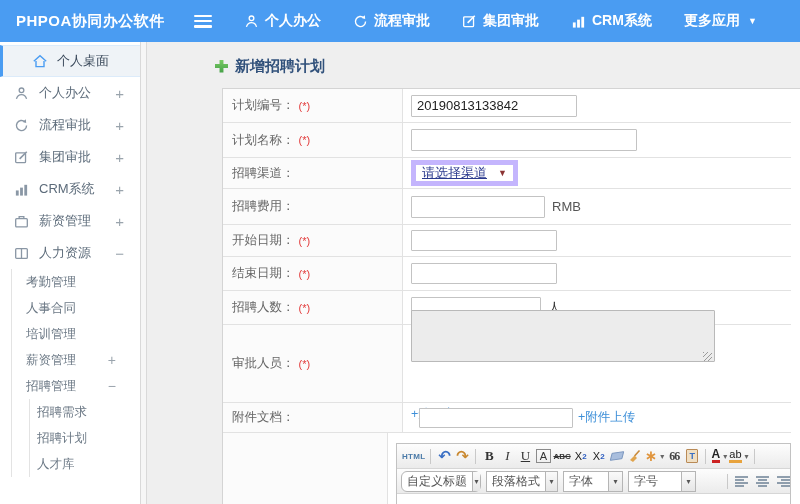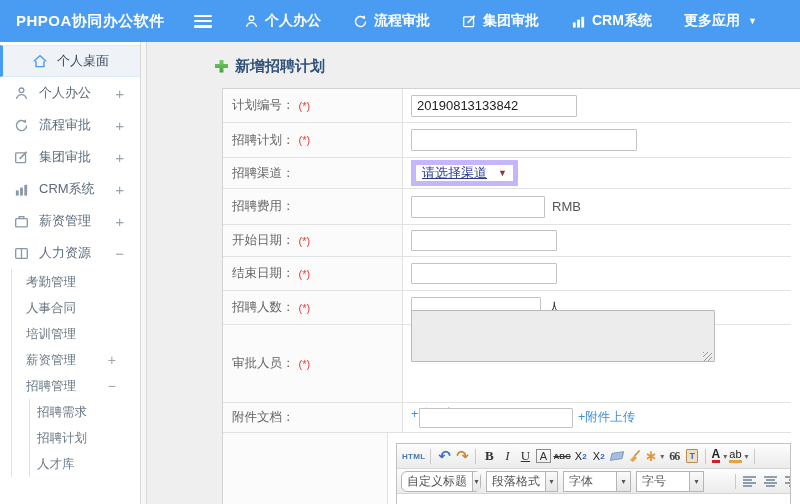--- a/index.html
+++ b/index.html
@@ -315,21 +315,21 @@
         <span>计划编号：</span>
         <span class="star">(*)</span>
       </div>
       <div class="fvalue">
         <input class="tinput" style="width: 166px;" value="20190813133842">
       </div>
     </div>
 
     <div class="frow" style="height:35px;">
       <div class="flabel">
-        <span>招聘计划：</span>
+        <span>计划名称：</span>
         <span class="star">(*)</span>
       </div>
       <div class="fvalue">
         <input class="tinput" style="width: 226px;" value="">
       </div>
     </div>
 
     <div class="frow" style="height:31px;">
       <div class="flabel">
         <span>招聘渠道：</span>
@@ -462,21 +462,21 @@
           </div>
           <div class="toolbar">
             <span class="dd" style="width:80px;border-radius:6px;">
               <span class="txt" style="flex:1;">自定义标题</span>
               <span class="arr">▾</span>
             </span>
             <span class="dd" style="width:72px;">
               <span class="txt" style="flex:1;">段落格式</span>
               <span class="arr">▾</span>
             </span>
-            <span class="dd" style="width:68px;">
+            <span class="dd" style="width:60px;">
               <span class="txt" style="flex:1;">字体</span>
               <span class="arr">▾</span>
             </span>
             <span class="dd" style="width:68px;">
               <span class="txt" style="flex:1;">字号</span>
               <span class="arr">▾</span>
             </span>
             <span class="align-group">
               <span class="tsep"></span>
               <span class="tb">

